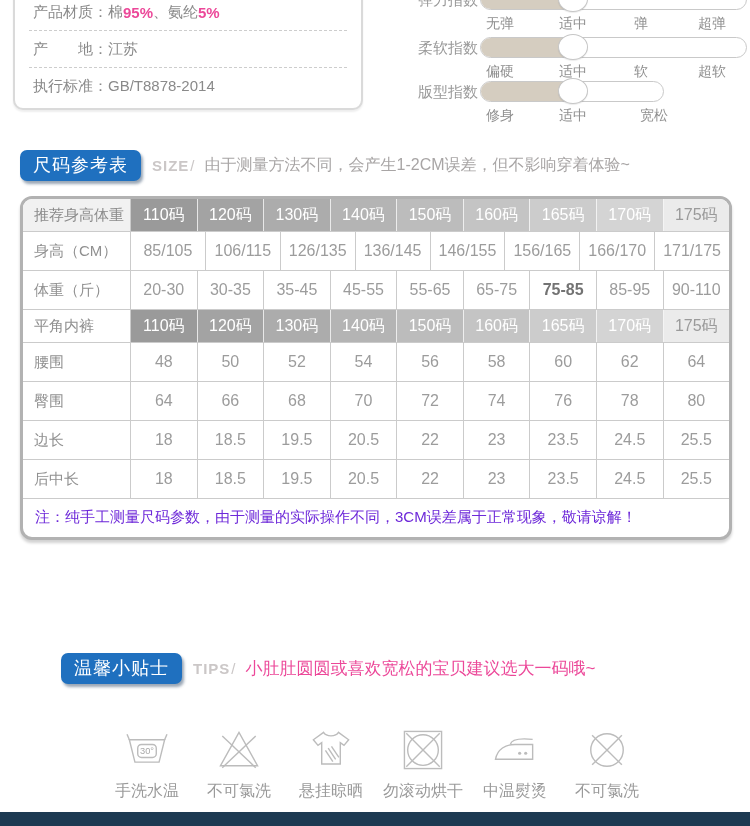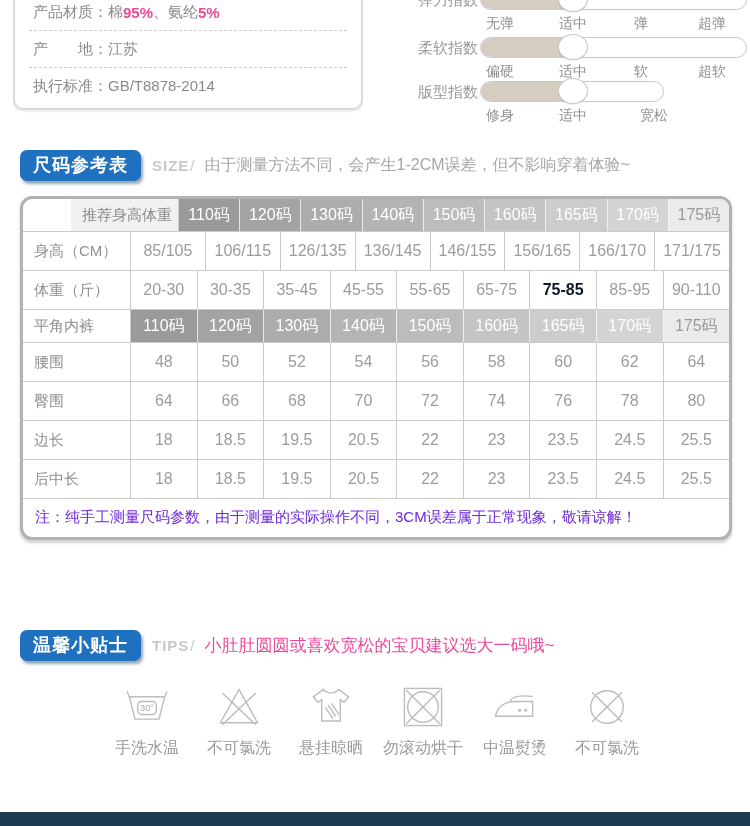--- a/index.html
+++ b/index.html
@@ -33,23 +33,23 @@
     background:#d5cdc0; border-radius:10px 0 0 10px; }
   .slider-thumb { position:absolute; top:-3px; width:30px; height:26px;
     border-radius:50%; background:#fff; border:1px solid #c6c6c6;
     box-shadow:0 1px 1px rgba(0,0,0,.08); z-index:2; }
   .slider-tick { position:absolute; top:26px; transform:translateX(-50%);
     font-size:14px; color:#8f8f8f; white-space:nowrap; }
 
   
   .section-header { position:absolute; left:20px; display:flex; align-items:center; height:32px; }
   .size-header-row { top:149px; }
-  .tips-row { top:629px; }
+  .tips-row { top:652px;margin-left:41px; }
   .badge {
-    background:#1f70bf; color:#fff; font-size:18px; font-weight:700;
+    background:#1f70bf; color:#fff; font-size:18px; font-weight:400;
     height:31px; line-height:31px; padding:0 13px; border-radius:7px;
     box-shadow:2px 3px 3px rgba(28,58,92,.45); letter-spacing:1px;
     white-space:nowrap;
   }
   .tag { margin-left:11px; font-size:15px; font-weight:700; color:#cbc7c7;
     letter-spacing:1px; white-space:nowrap; }
   .tag .slash { font-weight:400; margin-left:1px; }
   .hdr-desc { margin-left:9px; font-size:16px; color:#a8a5a5; white-space:nowrap; }
   .tips-text { margin-left:9px; font-size:17px; color:#ec4899; white-space:nowrap; }
 
@@ -59,28 +59,28 @@
     border:3px solid #b2b2b2; border-radius:12px; background:#fff;
     overflow:hidden; box-shadow:0 3px 3px rgba(0,0,0,.18);
   }
   .trow { display:flex; border-bottom:1px solid #cbcbcb; height:39px; }
   .trow.header { height:33px; }
   .tcell { flex:1 1 0; display:flex; align-items:center; justify-content:center;
     border-right:1px solid #cbcbcb; font-size:16px; color:#9c9c9c; overflow:hidden; }
   .tcell:last-child { border-right:none; }
   .tlabel { flex:0 0 108px; justify-content:flex-start; padding-left:11px;
     font-size:15px; color:#909090; }
-  .corner { background:#f1f1f1; color:#8b8b8b;margin-left:48px; }
+  .corner { background:#f1f1f1; color:#8b8b8b; }
   .size-cell { color:#fff; border-right-color:rgba(255,255,255,.75); }
   .size-cell.last { color:#9a9a9a; }
-  .tcell.em { color:#0f172a; font-weight:600; }
+  .tcell.em { color:#737373; font-weight:600; }
   .note-row { padding:9px 12px 10px; font-size:15px; color:#6d28d9; }
 
   
-  .care { position:absolute; left:102px; top:681px; width:550px;
+  .care { position:absolute; left:102px; top:724px; width:550px;
     display:flex; justify-content:space-between; }
   .care-item { width:90px; text-align:center; }
   .care-icon { height:52px; display:flex; align-items:center; justify-content:center; }
   .care-icon svg { width:52px; height:52px; stroke:#bcbcbc; fill:none; stroke-width:1.5; }
   .care-icon svg text { stroke:none; fill:#a8a8a8; font-family:"Liberation Sans",sans-serif; }
   .care-label { margin-top:5px; font-size:16px; color:#9a9a9a; white-space:nowrap; }
 
   
   .footer-bar { position:absolute; left:0; bottom:0; width:750px; height:14px;
     background:#1d3a52; }

